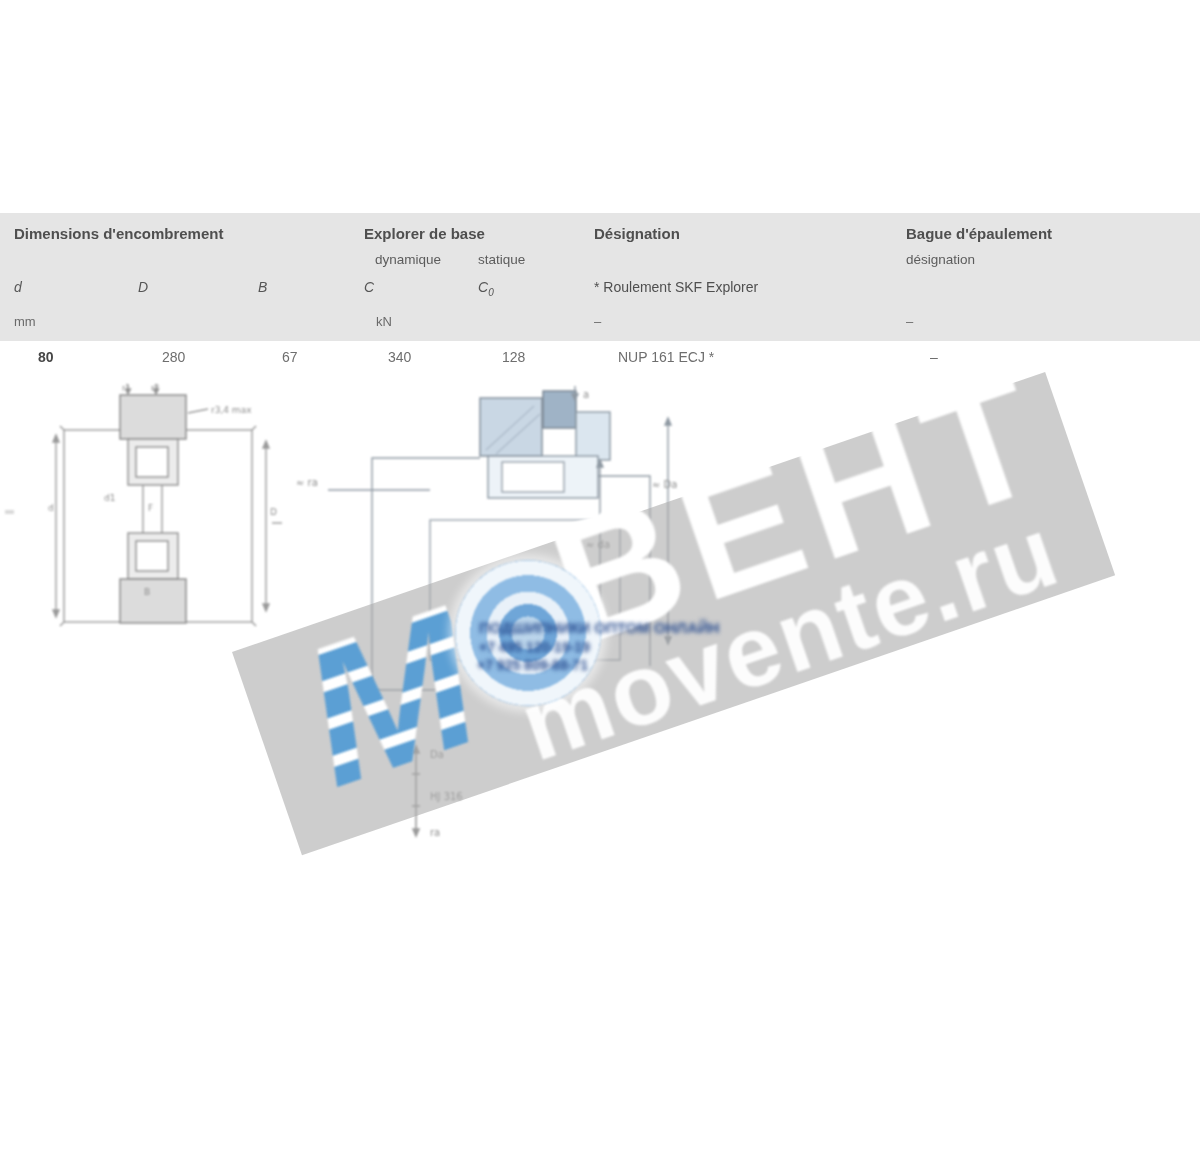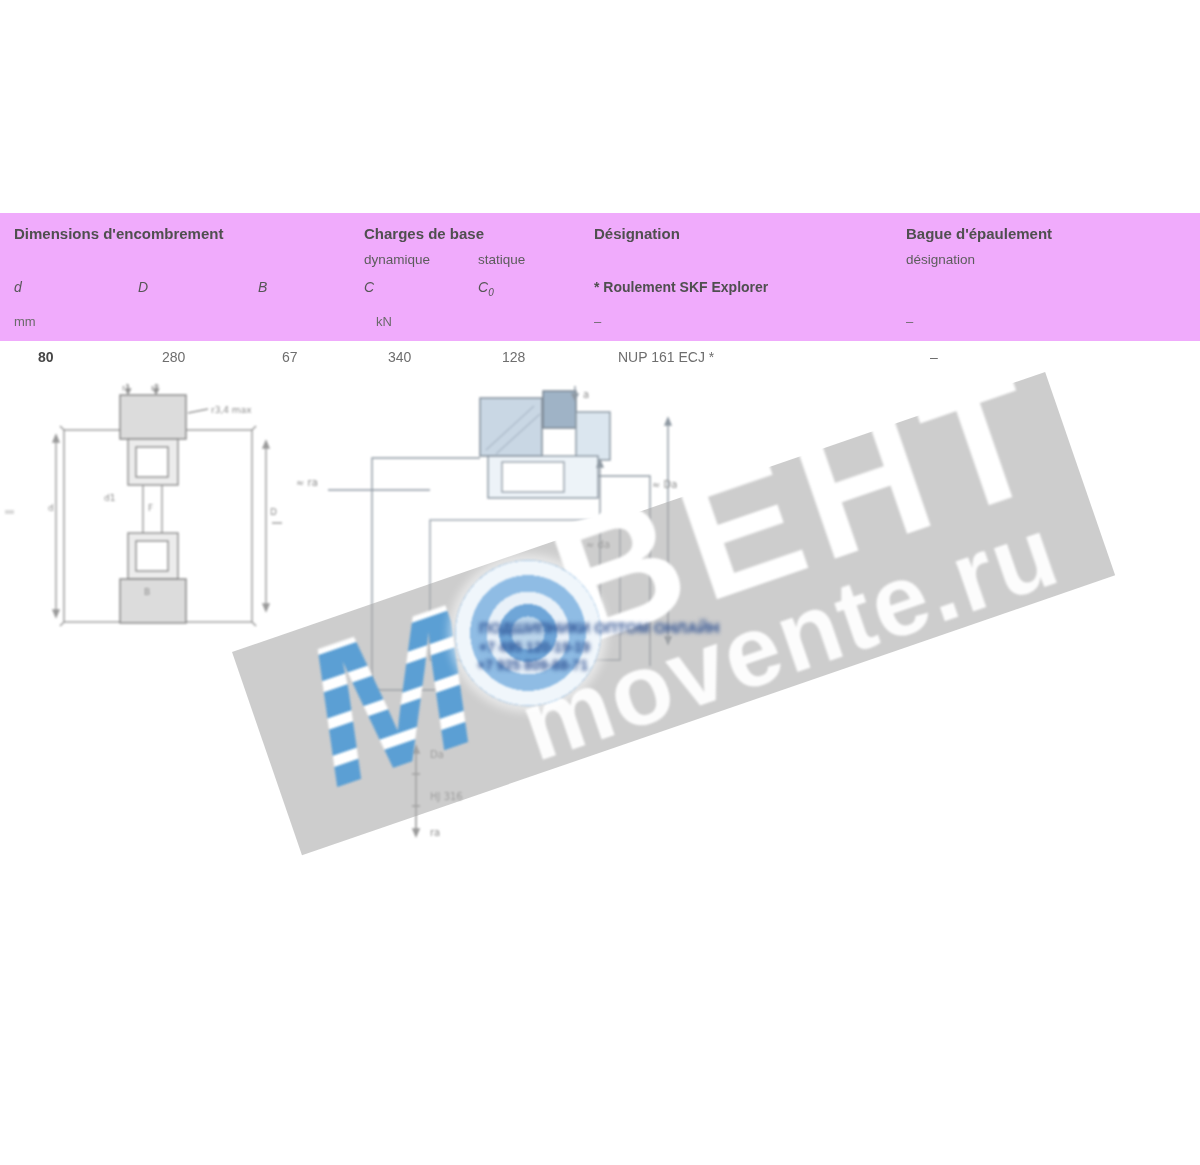--- a/index.html
+++ b/index.html
@@ -1,27 +1,27 @@
 <!DOCTYPE html>
 <html><head>
 <meta charset="utf-8">
 <style>
   html,body{margin:0;padding:0;background:#fff;}
   .canvas{
     position:relative;width:1200px;height:1165px;background:#ffffff;overflow:hidden;
     font-family:"Liberation Sans",sans-serif;
   }
   
-  .thead-band{position:absolute;left:0;top:213px;width:1200px;height:128px;background:#f0abfc;}
+  .thead-band{position:absolute;left:0;top:213px;width:1200px;height:128px;background:#e5e5e5;}
   .hcell{position:absolute;color:#4f4f4f;filter:blur(0.55px);white-space:nowrap;}
   .group{top:12px;font-size:15px;font-weight:bold;}
   .subrow{top:39px;font-size:13.5px;color:#5c5c5c;}
   .symrow{top:66px;font-size:14px;font-style:italic;color:#555;}
   .symrow sub{font-size:10px;font-style:italic;}
-  .noterow{top:66px;font-size:14px;font-weight:bold;font-style:normal;color:#4f4f4f;}
+  .noterow{top:66px;font-size:14px;font-weight:normal;font-style:normal;color:#4f4f4f;}
   .unitrow{top:101px;font-size:13px;font-style:normal;color:#6a6a6a;text-align:right;}
   .drow{position:absolute;top:349px;left:0;width:1200px;height:22px;}
   .dcell{position:absolute;font-size:14px;color:#6e6e6e;filter:blur(0.6px);white-space:nowrap;margin-left:24px;}
   .dcell.bold{font-weight:bold;color:#474747;}
   
   svg.draw{position:absolute;filter:blur(0.9px);}
   svg.draw text{font-family:"DejaVu Sans",sans-serif;fill:#8c8c8c;}
   
   .wm-band{
     position:absolute;left:232px;top:652px;width:860px;height:215px;
@@ -59,25 +59,25 @@
   .wm-contact{position:absolute;color:#2a4d8f;font-weight:bold;filter:blur(1.9px);white-space:nowrap;}
   .speck{position:absolute;background:#d9d9d9;filter:blur(1px);}
 </style>
 </head>
 <body>
 
 <div class="canvas">
 
   <div class="thead-band">
     <div class="hcell group" style="left:14px">Dimensions d'encombrement</div>
-    <div class="hcell group" style="left:364px">Charges de base</div>
+    <div class="hcell group" style="left:364px">Explorer de base</div>
     <div class="hcell group" style="left:594px">Désignation</div>
     <div class="hcell group" style="left:906px">Bague d'épaulement</div>
 
-    <div class="hcell subrow" style="left:364px">dynamique</div>
+    <div class="hcell subrow" style="left:375px">dynamique</div>
     <div class="hcell subrow" style="left:478px">statique</div>
     <div class="hcell subrow" style="left:906px">désignation</div>
 
     <div class="hcell symrow" style="left:14px">d</div>
     <div class="hcell symrow" style="left:138px">D</div>
     <div class="hcell symrow" style="left:258px">B</div>
     <div class="hcell symrow" style="left:364px">C</div>
     <div class="hcell symrow" style="left:478px"><span>C</span><sub>0</sub></div>
     <div class="hcell noterow" style="left:594px">* Roulement SKF Explorer</div>
 

